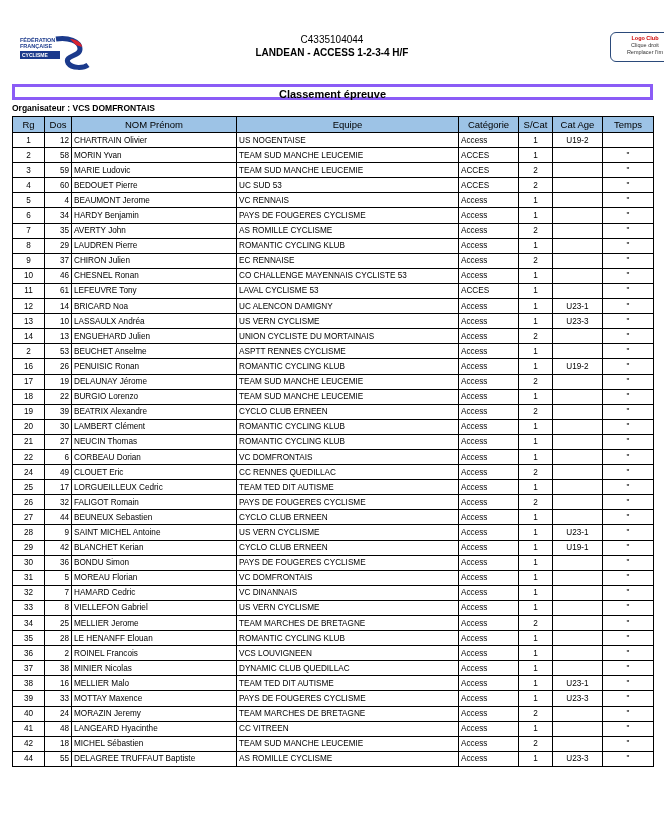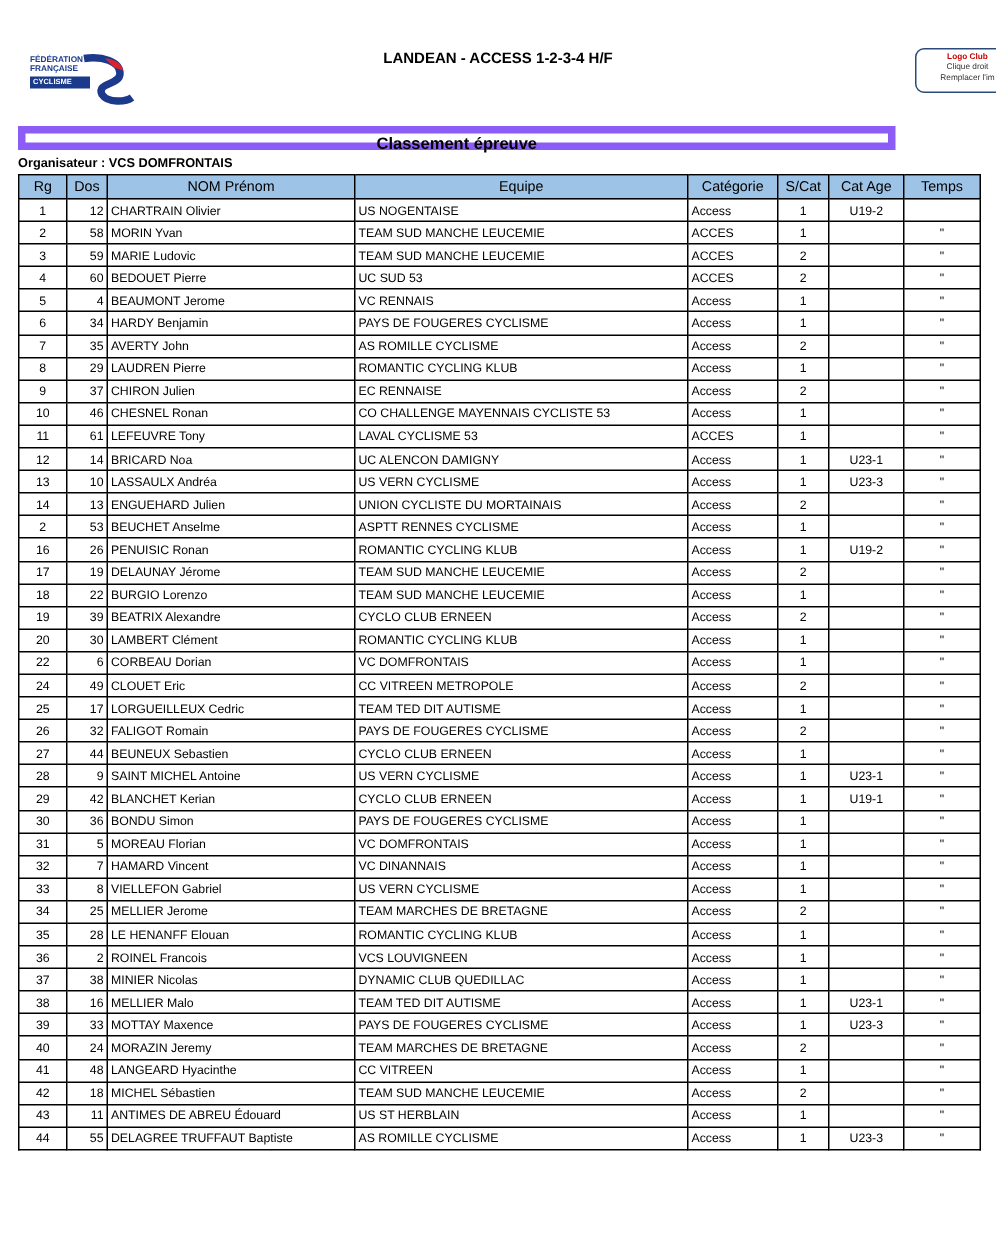--- a/index.html
+++ b/index.html
@@ -7,21 +7,21 @@
   .logo-ffc { position: absolute; left: 18px; top: 35px; width: 84px; height: 36px; }
   .logo-ffc .txt { position: absolute; left: 2px; top: 2px; font-size: 5.5px; font-weight: bold; color: #1b3a8c; line-height: 6px; }
   .logo-ffc .bar { position: absolute; left: 2px; top: 16px; width: 40px; height: 8px; background: #1b3a8c; color: #fff; font-size: 5px; font-weight: bold; line-height: 8px; padding-left: 2px; box-sizing: border-box; }
   .logo-ffc svg { position: absolute; left: 36px; top: 0; }
   .header-title { position: absolute; left: 0; width: 664px; top: 33px; text-align: center; font-size: 10px; line-height: 13px; }
   .header-title .code { font-weight: normal; }
   .header-title .name { font-weight: bold; }
   .club-logo { position: absolute; left: 610px; top: 32px; width: 70px; height: 30px; border: 1px solid #2b4a7a; border-radius: 6px; text-align: center; font-size: 5.5px; line-height: 7px; box-sizing: border-box; padding-top: 2px; }
   .club-logo .l1 { color: #c00; font-weight: bold; }
   .club-logo .l2, .club-logo .l3 { color: #333; }
-  .section-title { position: absolute; left: 12px; top: 84px; width: 585px; height: 16px; border: 5px solid #8b5cf6; box-sizing: border-box; text-align: center; font-size: 11px; font-weight: bold; line-height: 14px; }
+  .section-title { position: absolute; left: 12px; top: 84px; width: 641px; height: 16px; border: 3px solid #8b5cf6; box-sizing: border-box; text-align: center; font-size: 11px; font-weight: bold; line-height: 14px; }
   .organiser { position: absolute; left: 12px; top: 103px; font-size: 8.5px; font-weight: bold; }
   table.results { position: absolute; left: 12px; top: 116px; border-collapse: collapse; font-size: 8.2px; table-layout: fixed; }
   table.results th { background: #9dc3e6; border: 1px solid #000; font-weight: normal; font-size: 9.5px; height: 15px; padding: 0; }
   table.results td { border: 1px solid #000; height: 14.1px; padding: 0 2px; white-space: nowrap; overflow: hidden; line-height: 13px; }
   td.c { text-align: center; }
   td.r { text-align: right; padding-right: 6px; }
   td.l { text-align: left; }
   table.results th:nth-child(6), table.results th:nth-child(7) { font-size: 9.5px; }
 </style>
 </head>
@@ -33,20 +33,21 @@
     <div>FRANÇAISE</div>
   </div>
   <div class="bar">CYCLISME</div>
   <svg width="50" height="36" viewBox="0 0 50 36">
     <path d="M2 4 C14 2, 26 6, 26 14 C26 22, 10 20, 14 28 C18 34, 30 33, 34 30" stroke="#1b3a8c" stroke-width="5" fill="none"></path>
     <path d="M16 4 C22 4, 28 8, 28 12 L22 10 Z" fill="#d9232e"></path>
   </svg>
 </div>
 
 <div class="header-title">
+  <div class="code">C4335104044</div>
   <div class="name">LANDEAN - ACCESS 1-2-3-4 H/F</div>
 </div>
 
 <div class="club-logo">
   <div class="l1">Logo Club</div>
   <div class="l2">Clique droit</div>
   <div class="l3">Remplacer l'im</div>
 </div>
 
 <div class="section-title">Classement épreuve</div>
@@ -270,34 +271,44 @@
         <td class="c">20</td>
         <td class="r">30</td>
         <td class="l">LAMBERT Clément</td>
         <td class="l">ROMANTIC CYCLING KLUB</td>
         <td class="l">Access</td>
         <td class="c">1</td>
         <td class="c"></td>
         <td class="c">"</td>
       </tr>
       <tr>
+        <td class="c">21</td>
+        <td class="r">27</td>
+        <td class="l">NEUCIN Thomas</td>
+        <td class="l">ROMANTIC CYCLING KLUB</td>
+        <td class="l">Access</td>
+        <td class="c">1</td>
+        <td class="c"></td>
+        <td class="c">"</td>
+      </tr>
+      <tr>
         <td class="c">22</td>
         <td class="r">6</td>
         <td class="l">CORBEAU Dorian</td>
         <td class="l">VC DOMFRONTAIS</td>
         <td class="l">Access</td>
         <td class="c">1</td>
         <td class="c"></td>
         <td class="c">"</td>
       </tr>
       <tr>
         <td class="c">24</td>
         <td class="r">49</td>
         <td class="l">CLOUET Eric</td>
-        <td class="l">CC VITREEN METROPOLE</td>
+        <td class="l">CC RENNES QUEDILLAC</td>
         <td class="l">Access</td>
         <td class="c">2</td>
         <td class="c"></td>
         <td class="c">"</td>
       </tr>
       <tr>
         <td class="c">25</td>
         <td class="r">17</td>
         <td class="l">LORGUEILLEUX Cedric</td>
         <td class="l">TEAM TED DIT AUTISME</td>
@@ -362,21 +373,21 @@
         <td class="l">MOREAU Florian</td>
         <td class="l">VC DOMFRONTAIS</td>
         <td class="l">Access</td>
         <td class="c">1</td>
         <td class="c"></td>
         <td class="c">"</td>
       </tr>
       <tr>
         <td class="c">32</td>
         <td class="r">7</td>
-        <td class="l">HAMARD Vincent</td>
+        <td class="l">HAMARD Cedric</td>
         <td class="l">VC DINANNAIS</td>
         <td class="l">Access</td>
         <td class="c">1</td>
         <td class="c"></td>
         <td class="c">"</td>
       </tr>
       <tr>
         <td class="c">33</td>
         <td class="r">8</td>
         <td class="l">VIELLEFON Gabriel</td>
@@ -470,30 +481,20 @@
         <td class="c">42</td>
         <td class="r">18</td>
         <td class="l">MICHEL Sébastien</td>
         <td class="l">TEAM SUD MANCHE LEUCEMIE</td>
         <td class="l">Access</td>
         <td class="c">2</td>
         <td class="c"></td>
         <td class="c">"</td>
       </tr>
       <tr>
-        <td class="c">43</td>
-        <td class="r">11</td>
-        <td class="l">ANTIMES DE ABREU Édouard</td>
-        <td class="l">US ST HERBLAIN</td>
-        <td class="l">Access</td>
-        <td class="c">1</td>
-        <td class="c"></td>
-        <td class="c">"</td>
-      </tr>
-      <tr>
         <td class="c">44</td>
         <td class="r">55</td>
         <td class="l">DELAGREE TRUFFAUT Baptiste</td>
         <td class="l">AS ROMILLE CYCLISME</td>
         <td class="l">Access</td>
         <td class="c">1</td>
         <td class="c">U23-3</td>
         <td class="c">"</td>
       </tr>
     </tbody>

